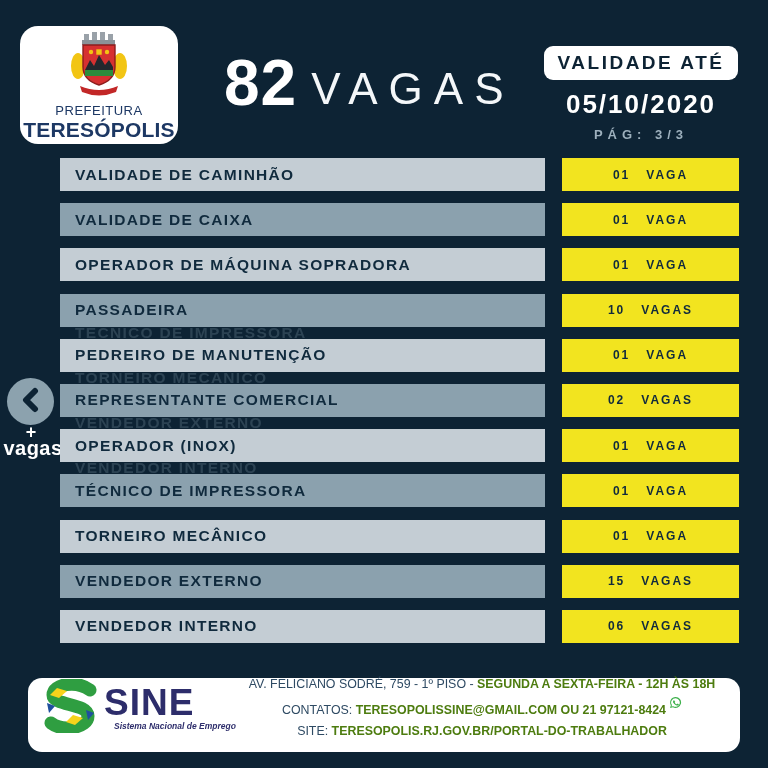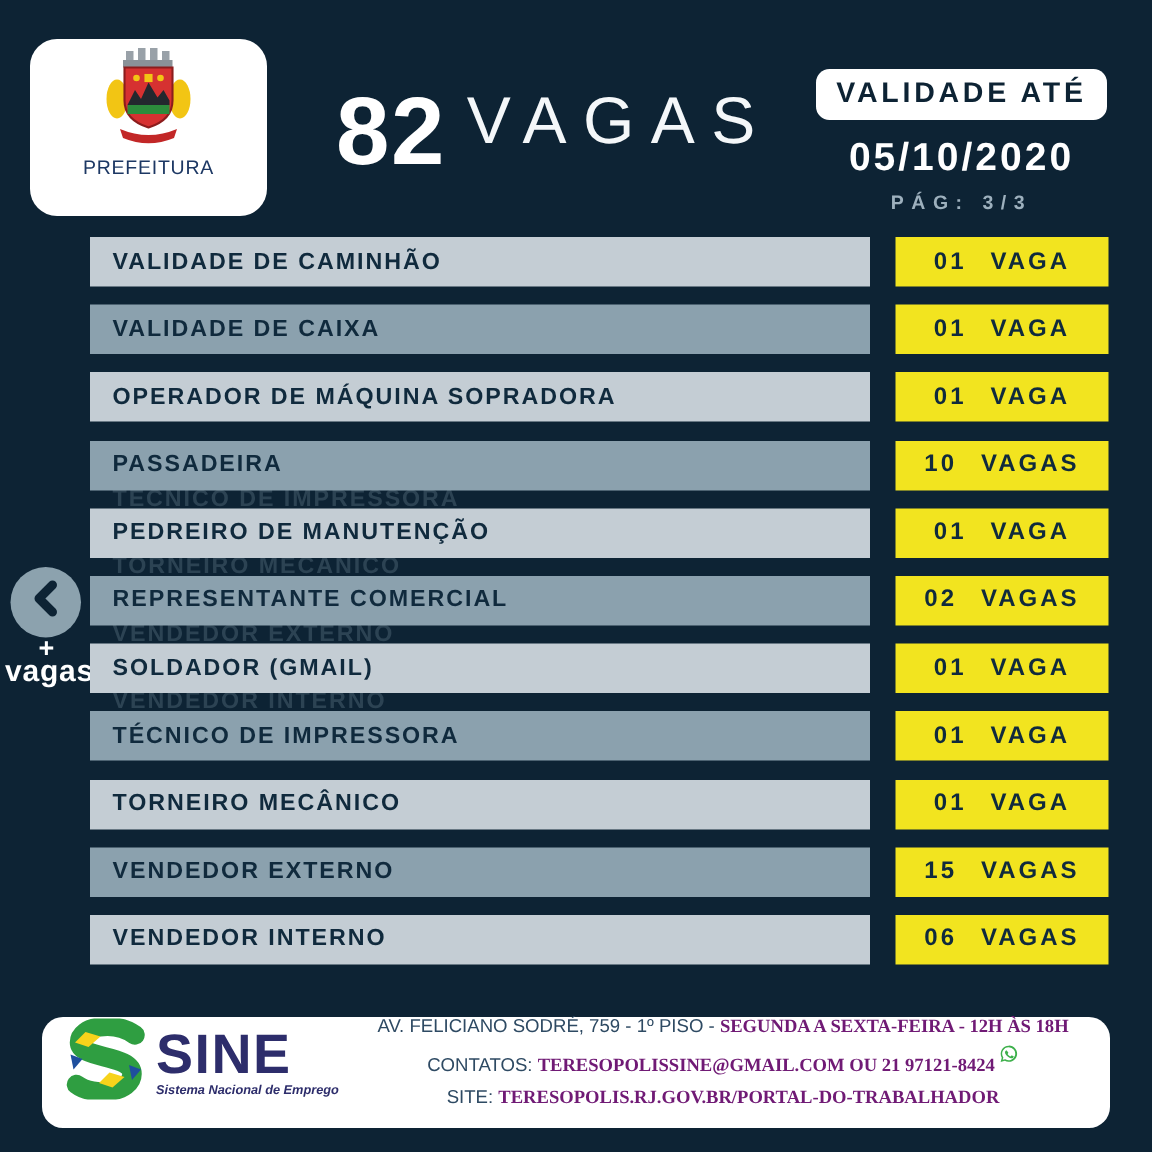--- a/index.html
+++ b/index.html
@@ -14,22 +14,22 @@
   .logo-card{
     position:absolute;left:20px;top:26px;width:158px;height:118px;
     background:#ffffff;border-radius:18px;
     display:flex;flex-direction:column;align-items:center;justify-content:flex-start;
     padding-top:6px;box-sizing:border-box;
   }
   .logo-line1{font-size:13px;font-weight:400;color:#1d3864;letter-spacing:.5px;margin-top:1px;}
   .logo-line2{font-size:21px;font-weight:900;color:#1d3864;letter-spacing:.2px;}
 
   .headline{
-    position:absolute;left:224px;top:56px;width:300px;height:70px;
-    display:flex;align-items:flex-start;color:#ffffff;
+    position:absolute;left:224px;top:44px;width:300px;height:70px;
+    display:flex;align-items:flex-end;color:#ffffff;
   }
   .headline .count{font-size:64px;font-weight:900;line-height:62px;letter-spacing:1px;}
   .headline .count-label{font-size:44px;font-weight:300;letter-spacing:11px;margin-left:14px;color:#f4f7f9;}
 
   .validity{position:absolute;right:30px;top:46px;width:194px;text-align:center;}
   .validity-pill{
     background:#ffffff;color:#0d2334;border-radius:9px;
     font-size:19px;font-weight:800;letter-spacing:2.5px;
     padding:6px 0;
   }
@@ -55,37 +55,37 @@
   }
   .rows{position:relative;}
   .job-row{display:flex;height:33px;margin-bottom:12.2px;}
   .job-title{
     flex:1;background:#c4cdd4;display:flex;align-items:center;
     padding-left:15px;box-sizing:border-box;
     color:#102a3d;font-size:15.5px;font-weight:800;letter-spacing:1.3px;white-space:nowrap;
   }
   .job-row:nth-child(even) .job-title{background:#8ba1ae;}
   .job-count{
-    width:142px;margin-left:17px;background:#f2e41f;
+    width:177px;margin-left:17px;background:#f2e41f;
     display:flex;align-items:center;justify-content:center;gap:16px;
-    color:#102a3d;font-size:16px;font-weight:800;letter-spacing:2px;
+    color:#102a3d;font-size:12px;font-weight:800;letter-spacing:2px;
   }
 
   
   .footer-bar{
     position:absolute;left:28px;top:678px;width:712px;height:74px;
     background:#ffffff;border-radius:14px;
     display:flex;align-items:center;box-sizing:border-box;padding:0 16px 14px 14px;
   }
   .sine-logo{display:flex;align-items:center;min-width:198px;}
   .sine-text{margin-left:6px;}
   .sine-name{font-size:37px;font-weight:900;color:#2d2d6b;letter-spacing:1px;line-height:34px;}
-  .sine-sub{font-size:8.5px;font-weight:700;font-style:italic;color:#2d2d6b;margin-top:1px;}
+  .sine-sub{font-size:8.5px;font-weight:700;font-style:italic;color:#2d2d6b;margin-top:1px;margin-left:10px;}
   .footer-text{flex:1;text-align:center;color:#2e4a63;font-size:12.4px;line-height:21px;white-space:nowrap;}
-  .footer-text .b{font-weight:800;color:#701a75;font-family:Liberation Serif, serif;}
+  .footer-text .b{font-weight:800;color:#4d7c0f;}
   .wa-icon{vertical-align:super;margin-left:3px;}
 </style>
 </head>
 <body>
 
 <div class="poster">
 
   <div class="logo-card">
     <span>
       <svg width="58" height="66" viewBox="0 0 58 66">
@@ -99,20 +99,21 @@
         <path d="M13 13 h32 v22 q0 13 -16 18 q-16 -5 -16 -18 Z" fill="#d63131" stroke="#8c1d1d" stroke-width="1.4"></path>
         <circle cx="21" cy="20" r="2.2" fill="#f2c514"></circle>
         <rect x="26.3" y="17.3" width="5.4" height="5.4" fill="#f2c514"></rect>
         <circle cx="37" cy="20" r="2.2" fill="#f2c514"></circle>
         <path d="M15 38 l5 -10 l4 6 l5 -11 l6 10 l4 -5 l4 7 v3 h-28 Z" fill="#23282e"></path>
         <rect x="15" y="38" width="28" height="6" fill="#2c8c3c"></rect>
         <path d="M10 54 q19 8 38 0 l-2 6 q-17 7 -34 0 Z" fill="#c22727"></path>
       </svg>
     </span>
     <div class="logo-line1">PREFEITURA</div>
+    <div class="logo-line2">TERESÓPOLIS</div>
   </div>
 
   <div class="headline">
     <span class="count">82</span>
     <span class="count-label">VAGAS</span>
   </div>
 
   <div class="validity">
     <div class="validity-pill">VALIDADE ATÉ</div>
     <div class="validity-date">05/10/2020</div>
@@ -173,21 +174,21 @@
           </div>
       </div>
       <div class="job-row">
         <div class="job-title">REPRESENTANTE COMERCIAL</div>
         <div class="job-count">
             <span>02</span>
             <span>VAGAS</span>
           </div>
       </div>
       <div class="job-row">
-        <div class="job-title">SOLDADOR (GMAIL)</div>
+        <div class="job-title">OPERADOR (INOX)</div>
         <div class="job-count">
             <span>01</span>
             <span>VAGA</span>
           </div>
       </div>
       <div class="job-row">
         <div class="job-title">TÉCNICO DE IMPRESSORA</div>
         <div class="job-count">
             <span>01</span>
             <span>VAGA</span>

